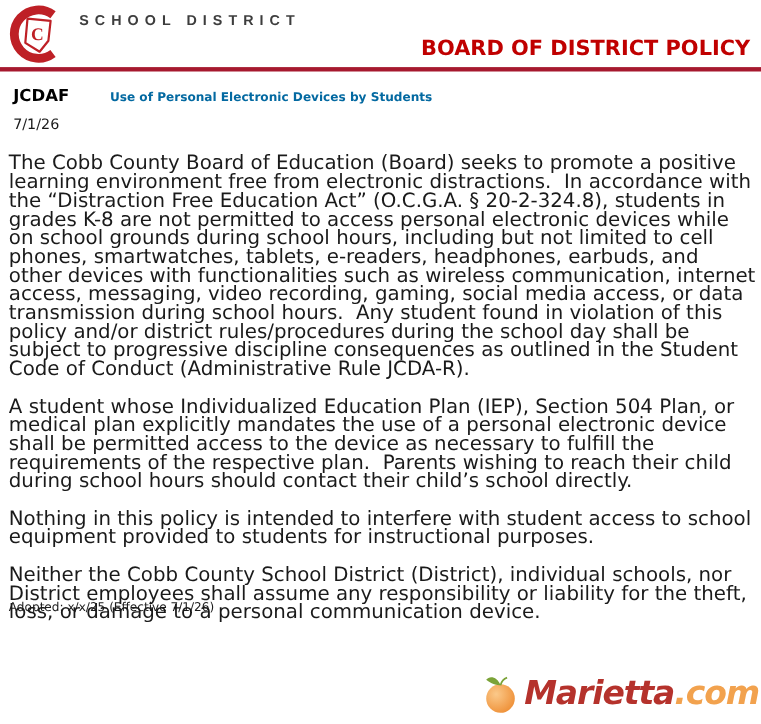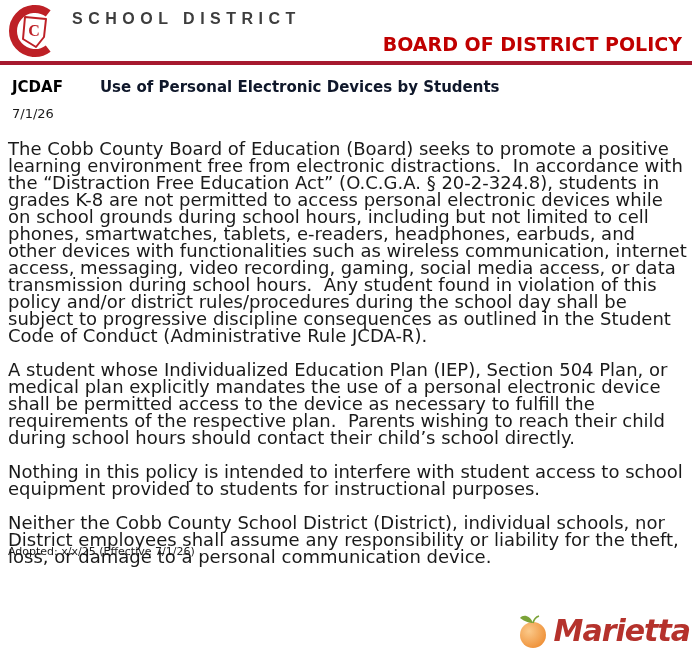--- a/index.html
+++ b/index.html
@@ -28,37 +28,37 @@
   }
   .emblem{display:block;}
   .brand-text{padding-top:4px;}
   .brand-line1{
     font-family:"Liberation Serif", serif;
     font-weight:700;font-size:29px;line-height:28px;
     color:var(--brand_red);letter-spacing:1px;white-space:nowrap;
   }
   .brand-line2{
     font-family:"Liberation Sans", sans-serif;
-    font-weight:700;font-size:16px;line-height:15px;
+    font-weight:700;font-size:13px;line-height:15px;
     color:var(--gray);letter-spacing:5.5px;margin-top:3px;margin-left:2px;white-space:nowrap;
   }
   .banner{
     position:absolute;right:10px;top:33px;
     font-weight:700;font-size:19px;
     color:var(--banner_red);white-space:nowrap;
   }
   .rule{
     position:absolute;left:0;top:61px;width:692px;height:4px;
     background:var(--bar_red);
   }
   
   .title-block{position:absolute;left:12px;top:78px;}
   .title-row{display:flex;align-items:baseline;}
   .code{font-weight:700;font-size:15px;color:#000;margin-right:37px;}
-  .title{font-weight:700;font-size:15px;color:#0f172a;white-space:nowrap;}
+  .title{font-weight:700;font-size:11px;color:#0369a1;white-space:nowrap;}
   .date{font-size:13px;margin-top:10px;color:var(--text);}
   
   .body-text{position:absolute;left:8px;top:140px;width:679px;}
   .body-text p{
     font-size:18px;line-height:17px;
     margin-bottom:17px;
     white-space:pre-wrap;
   }
   
   .revision{position:absolute;left:8px;top:545px;width:678px;font-size:11px;line-height:14px;}
@@ -132,15 +132,16 @@
         <radialGradient id="pg" cx="35%" cy="35%" r="75%">
           <stop offset="0%" stop-color="#FBC98A"></stop>
           <stop offset="100%" stop-color="#EE8E34"></stop>
         </radialGradient>
       </defs>
       <circle cx="15" cy="25" r="13" fill="url(#pg)"></circle>
       <path d="M15 13 C 12 5, 5 4, 2 8 C 7 12, 12 13, 15 13 Z" fill="#7BA338"></path>
       <path d="M15 13 C 16 9, 18 7, 21 6" fill="none" stroke="#7BA338" stroke-width="1.6"></path>
     </svg>
     <span class="m-name">Marietta</span>
+      <span class="m-tld">.com</span>
   </div>
 
 </div>
 
 </body></html>

